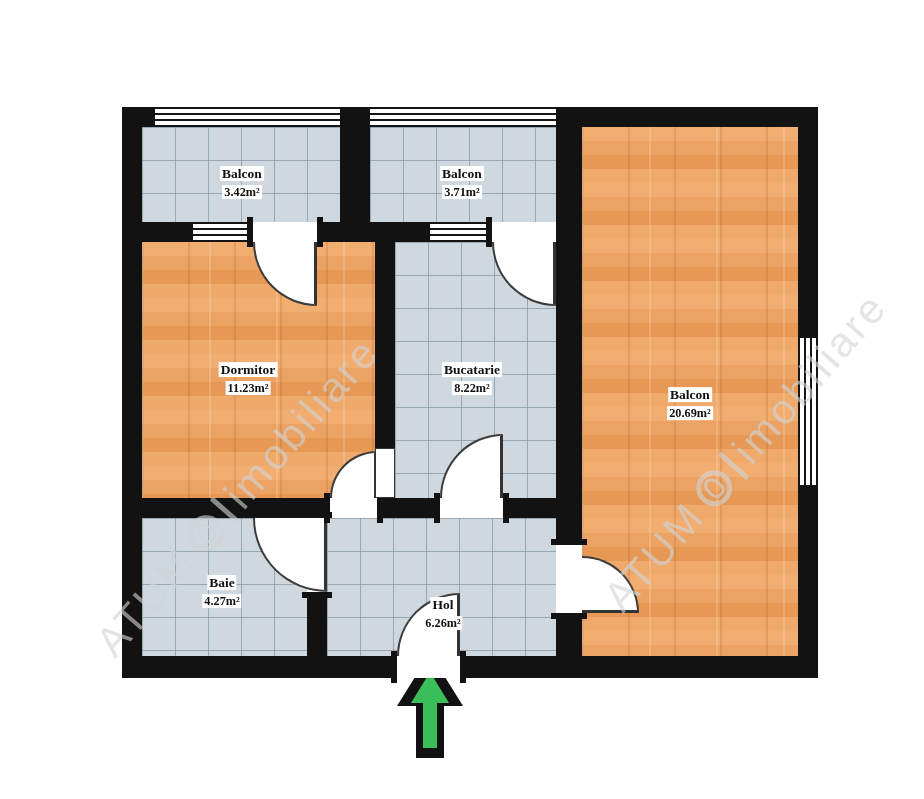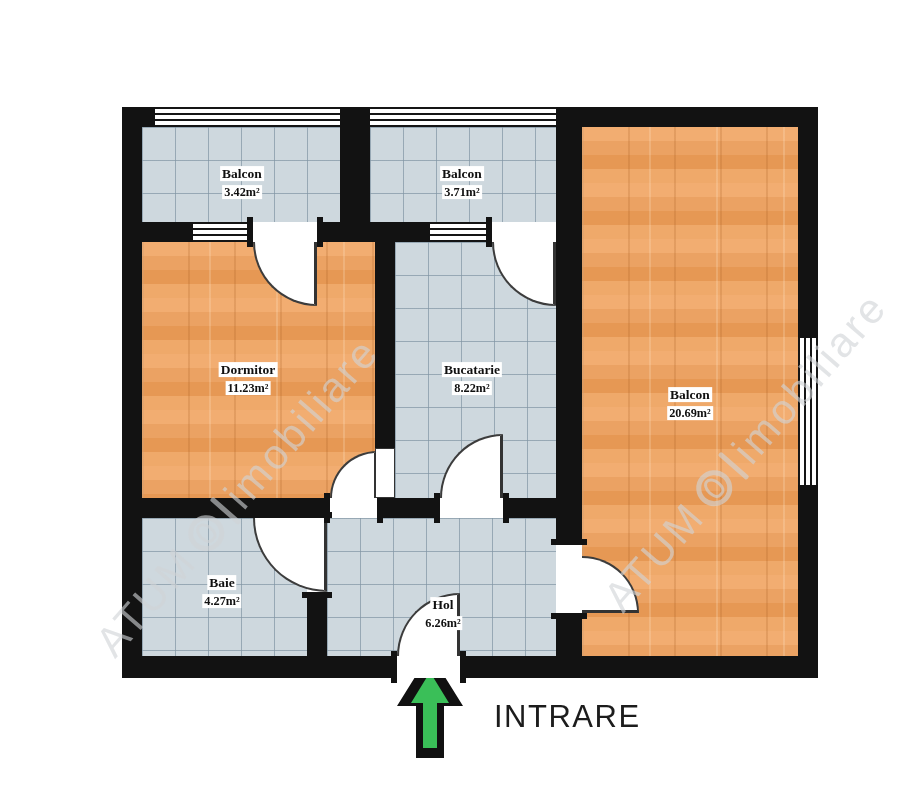--- a/index.html
+++ b/index.html
@@ -165,15 +165,14 @@
     <span>ATUM</span>
     <span class="wm-logo"></span>
     <span class="wm-bar"></span>
     <span>imobiliare</span>
   </div>
 
   <svg class="arrow" style="left:392px;top:648px" width="76" height="116" viewBox="0 0 76 116">
     <polygon points="38,5 71,58 52,58 52,110 24,110 24,58 5,58" fill="#111111"></polygon>
     <polygon points="38,24 57,55 45,55 45,100 31,100 31,55 19,55" fill="#3abf58"></polygon>
   </svg>
-  <div class="entr" style="left:494px;top:699px">INTRARE</div>
 
 </div>
 
 </body></html>

